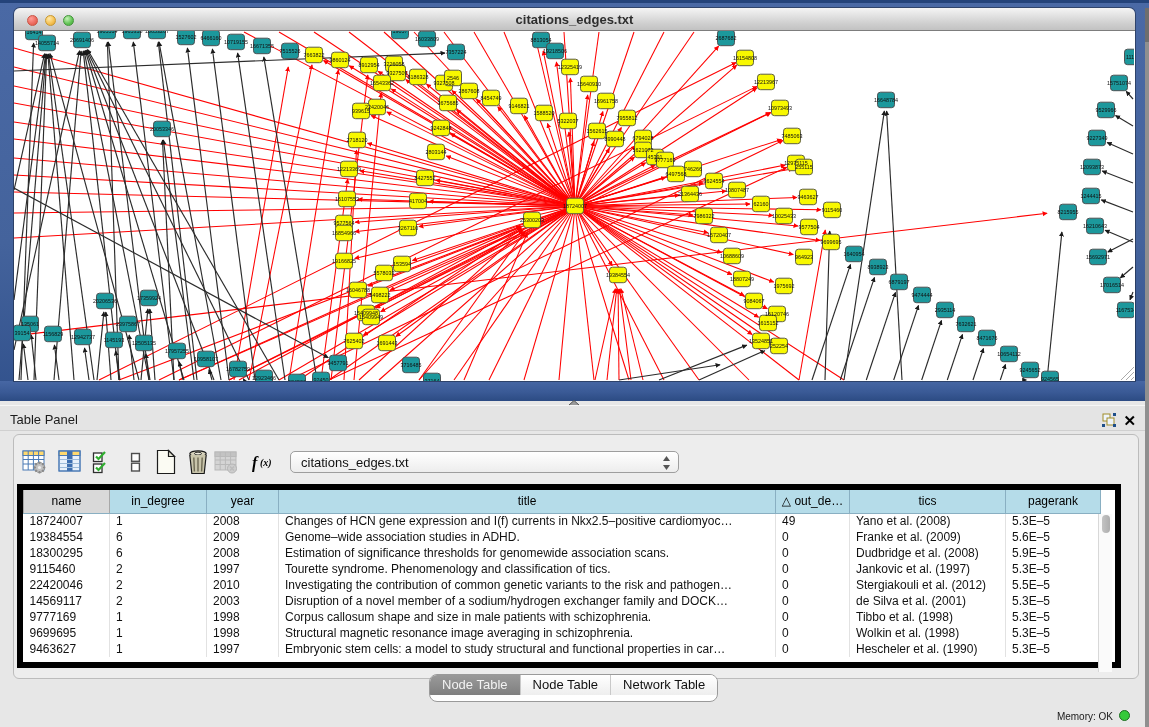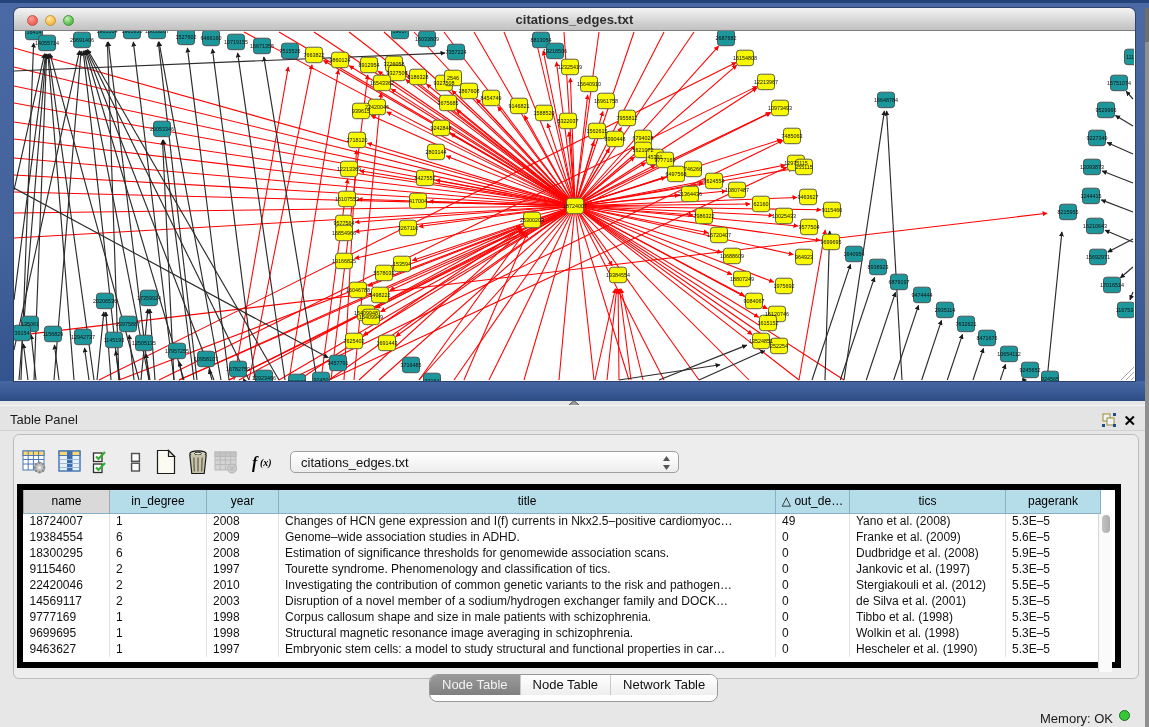--- a/index.html
+++ b/index.html
@@ -20,21 +20,21 @@
 th{height:23px;font-weight:normal;background:#b5dce9;border-right:1px solid #89afc2;border-bottom:1px solid #89afc2;text-align:center;padding:0;overflow:hidden;white-space:nowrap}
 th.c0{background:#d9d9d9;border-right:1px solid #a8a8a8;border-left:1px solid #a8a8a8}
 td{height:16px;padding:0 0 0 6px;overflow:hidden;white-space:nowrap;border-right:1px solid #e2e2e2;color:#111}
 .c0{width:86px}.c1{width:97px}.c2{width:72px}.c3{width:497px}.c4{width:74px}.c5{width:156px}.c6{width:95px}
 #vsb{position:absolute;right:3px;top:24px;width:14px;height:158px;background:#fafafa;border-left:1px solid #d8d8d8}
 #vsb .th{position:absolute;left:3px;top:1px;width:8px;height:18px;background:linear-gradient(90deg,#c3c3c3,#adadad);border-radius:5px}
 #segs{position:absolute;left:429px;top:273px;z-index:5;height:28px;display:flex;font-size:13px;border:1px solid #9a9a9a;border-radius:8px;overflow:hidden;background:#fff}
 #segs div{padding:2px 12px 0;height:20px}
 #segs .on{background:linear-gradient(#9a9a9a,#7f7f7f);color:#f2f2f2}
 #segs .off{background:linear-gradient(#fff,#eee);color:#111;border-left:1px solid #c9c9c9}
-#mem{position:absolute;right:33px;top:310px;font-size:13px;color:#1a1a1a}
+#mem{position:absolute;right:33px;top:310px;font-size:10px;color:#1a1a1a}
 #memdot{position:absolute;right:16px;top:309px;width:11px;height:11px;border-radius:50%;background:#35c93a;border:1px solid #1d6e20}
 #combo{position:absolute;left:276px;top:16px;width:389px;height:22px;background:linear-gradient(#fff,#ededed);border:1px solid #9e9e9e;border-radius:5px;font-size:13px;color:#111}
 #combo span{position:absolute;left:10px;top:3px}
 .ticon{position:absolute;top:14px;width:26px;height:26px}
 #fl{position:absolute;right:30px;top:7px;width:14px;height:14px}
 #xx{position:absolute;right:10px;top:6px;font-size:15px;font-weight:bold;color:#000}
 </style></head><body>
 <div id="desk"></div>
 <div id="band" style="position:absolute;left:0;top:381px;width:1149px;height:20px;background:linear-gradient(#4767a4,#3a5a96 55%,#2c4b83)"></div>
 <svg style="position:absolute;left:568px;top:400px;z-index:9" width="12" height="6" viewBox="0 0 12 6">

